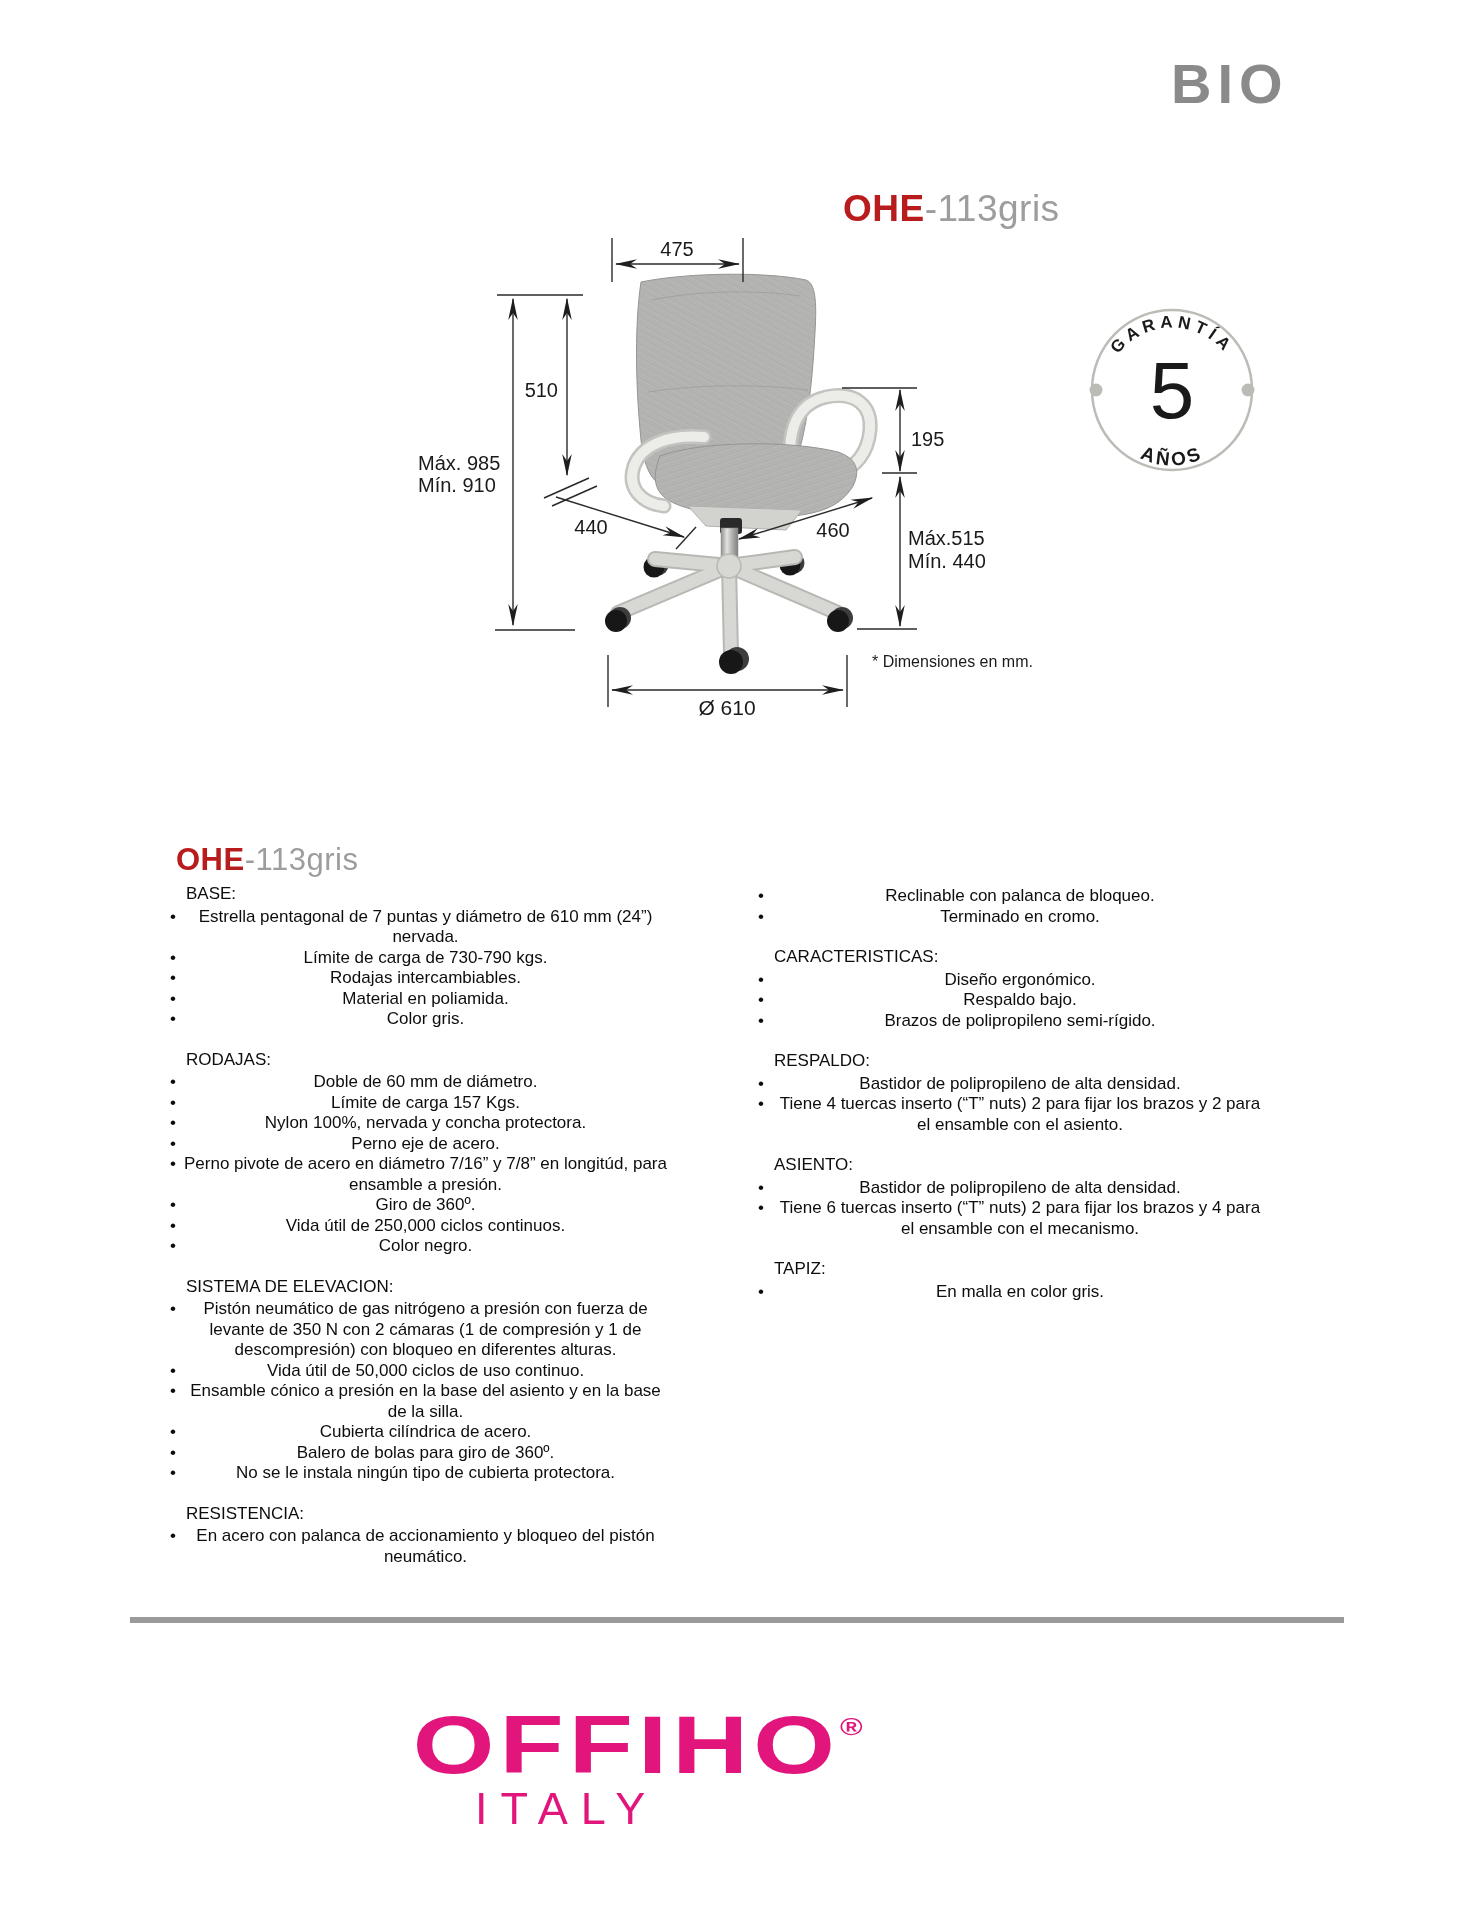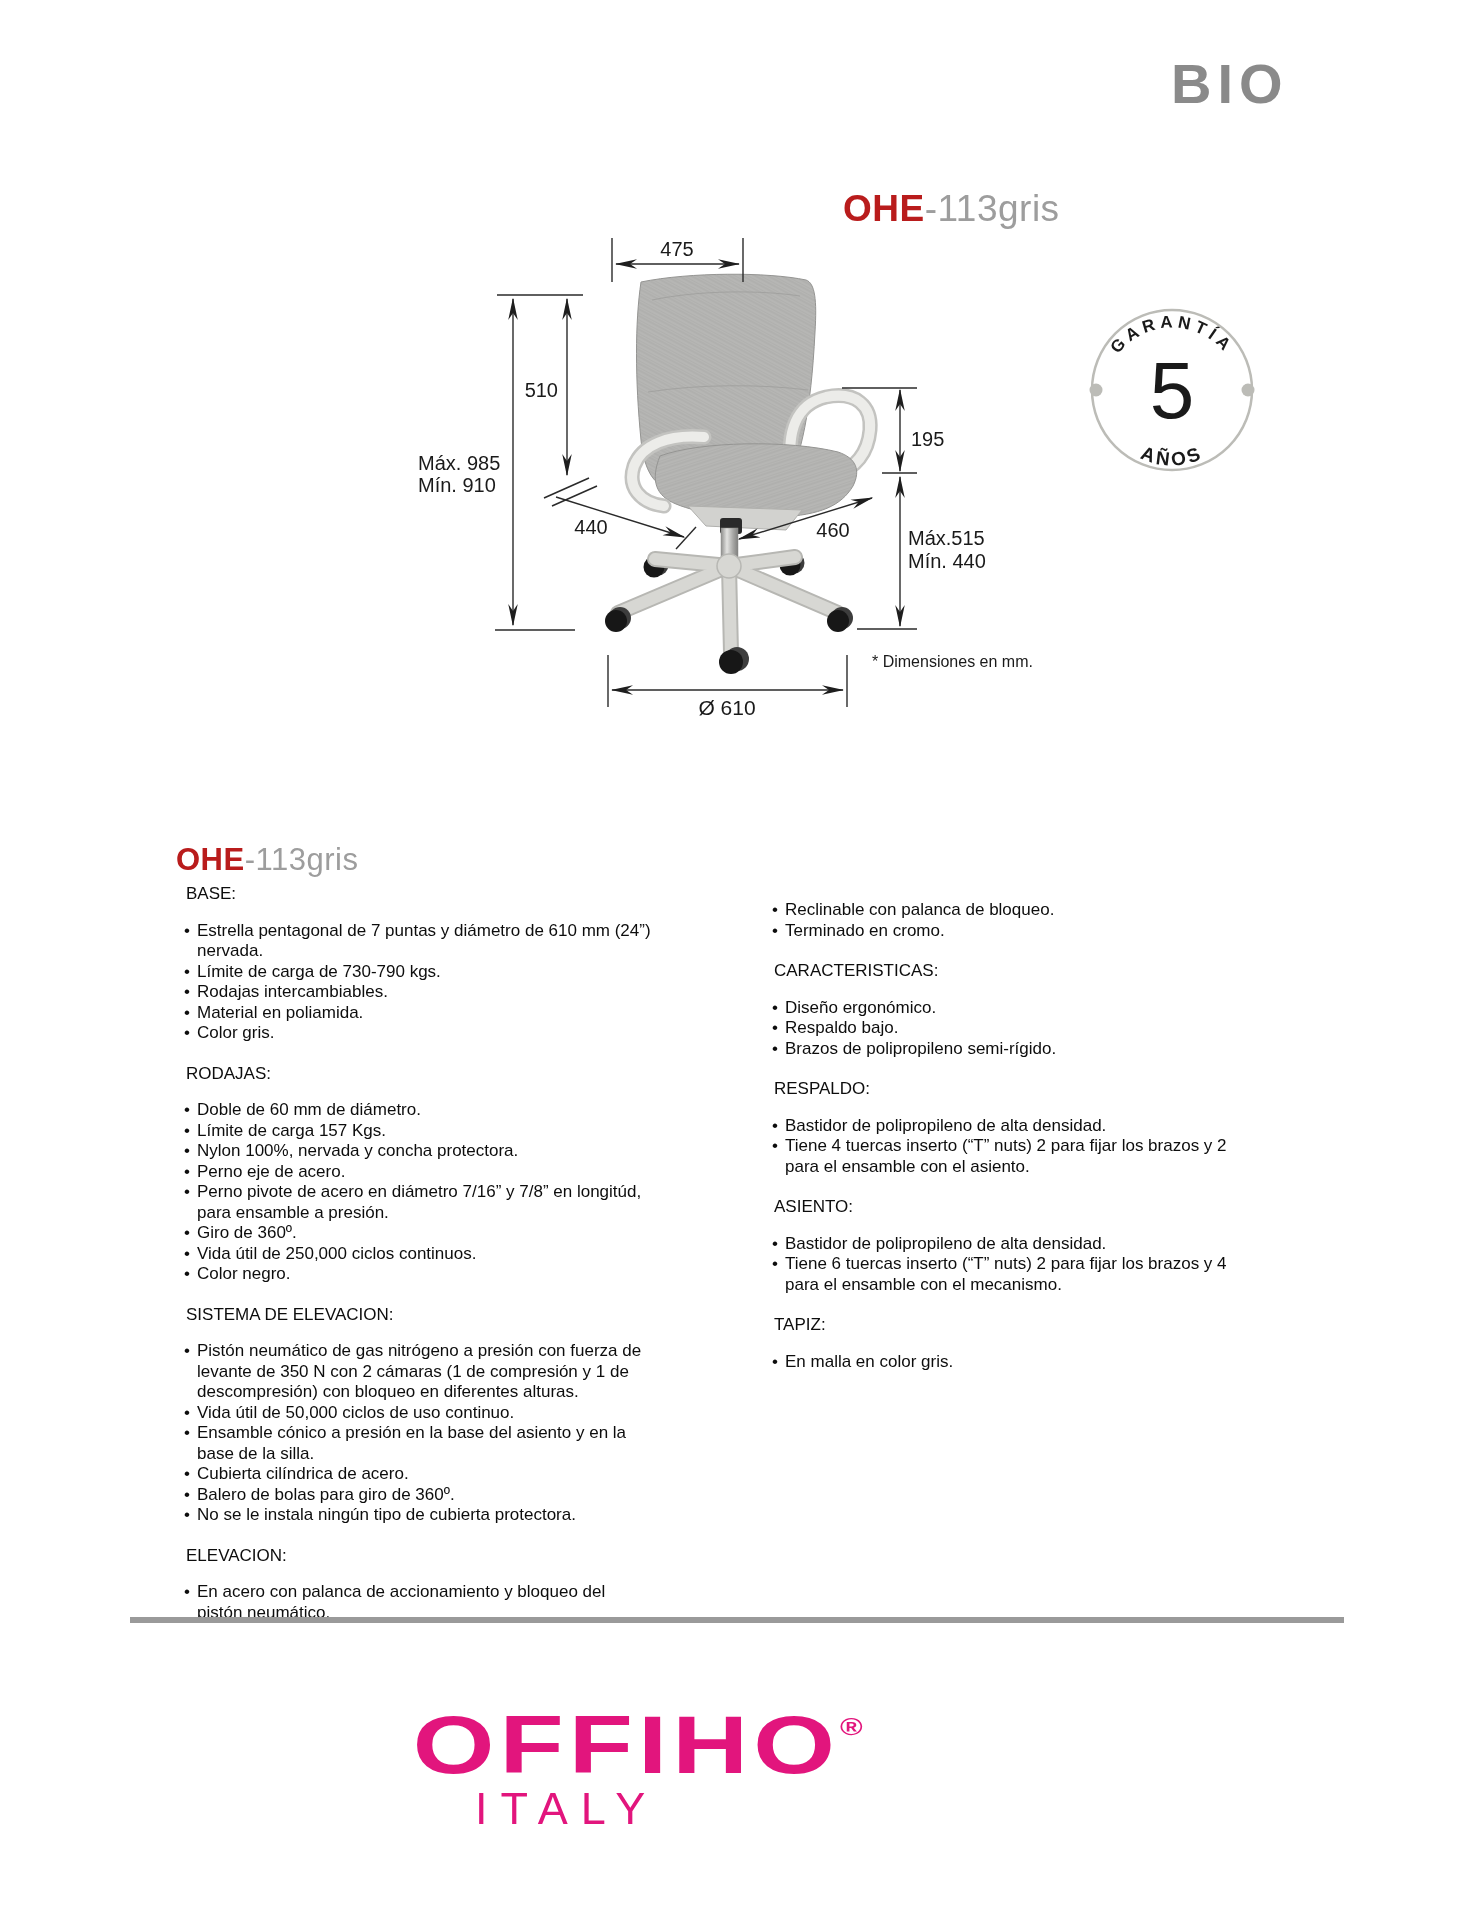--- a/index.html
+++ b/index.html
@@ -37,21 +37,21 @@
   }
   
   .spec-col{
     position:absolute; top:884px;
     font-size:17px; line-height:20.5px; color:#0d0d0d;
   }
   .spec-col-left{left:168px; width:502px;}
   .spec-col-right{left:756px; width:515px;}
   .spec-section + .spec-section{margin-top:20px;}
   .sec-heading{margin-left:18px;}
-  .sec-items{margin:16px; padding:0; list-style:none;}
+  .sec-items{margin:2px; padding:0; list-style:none;text-align:center;}
   .sec-items li{position:relative; padding-left:13px;}
   .sec-items li::before{content:"\2022"; position:absolute; left:0; top:0;}
   
   .footer-rule{
     position:absolute; left:130px; top:1617px;
     width:1214px; height:6px; background:#9a9a9a;
   }
   .footer-logo{
     position:absolute; left:462px; top:1704px; width:500px;
     color:#e2157d; line-height:1;
@@ -260,21 +260,21 @@
           <li>Pistón neumático de gas nitrógeno a presión con fuerza de levante de 350 N con 2 cámaras (1 de compresión y 1 de descompresión) con bloqueo en diferentes alturas.</li>
           <li>Vida útil de 50,000 ciclos de uso continuo.</li>
           <li>Ensamble cónico a presión en la base del asiento y en la base de la silla.</li>
           <li>Cubierta cilíndrica de acero.</li>
           <li>Balero de bolas para giro de 360º.</li>
           <li>No se le instala ningún tipo de cubierta protectora.</li>
         </ul>
   </section>
 
   <section class="spec-section">
-    <div class="sec-heading">ELEVACION:</div>
+    <div class="sec-heading">RESISTENCIA:</div>
     <ul class="sec-items">
           <li>En acero con palanca de accionamiento y bloqueo del pistón neumático.</li>
         </ul>
   </section>
 </div>
   <div class="spec-col spec-col-right">
   <section class="spec-section">
 
     <ul class="sec-items">
           <li>Reclinable con palanca de bloqueo.</li>

